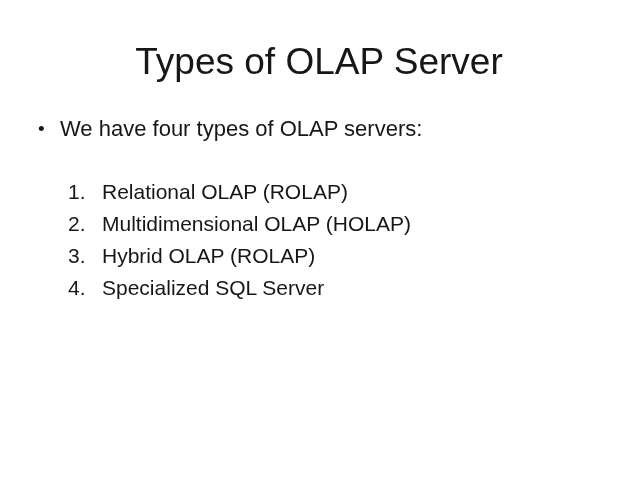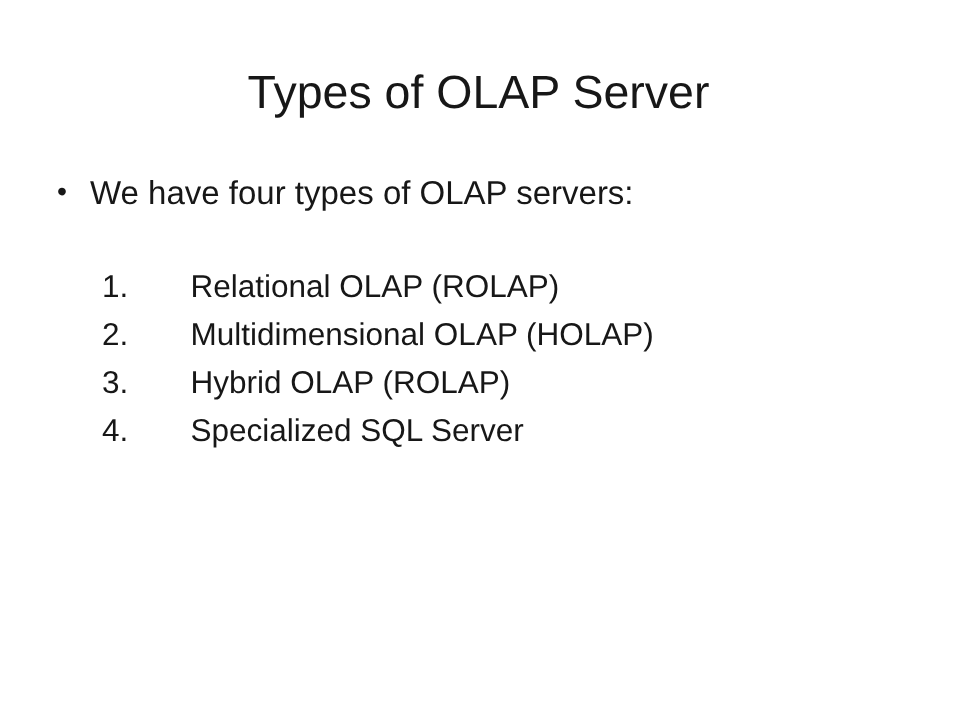--- a/index.html
+++ b/index.html
@@ -15,21 +15,21 @@
     color: var(--fg, #171717);
     font-family: "Liberation Sans", sans-serif;
     overflow: hidden;
   }
   .slide-title {
     position: absolute;
     top: 42px;
     left: 0;
     width: 638px;
     text-align: center;
-    font-size: 31px;
+    font-size: 37px;
     line-height: 40px;
     font-weight: 400;
     letter-spacing: 0px;
     white-space: nowrap;
   }
   .bullet-line {
     position: absolute;
     top: 115px;
     left: 0;
     width: 638px;
@@ -63,21 +63,20 @@
     line-height: 32px;
     white-space: nowrap;
   }
   .item-number {
     position: absolute;
     left: 68px;
   }
   .item-text {
     position: absolute;
     left: 102px;
-    margin-left: 25px;
   }
 </style>
 </head>
 <body>
 
 <div class="slide" style="--bg: #ffffff; --fg: #171717;">
 
   <div class="slide-title">Types of OLAP Server</div>
 
   <div class="bullet-line">

